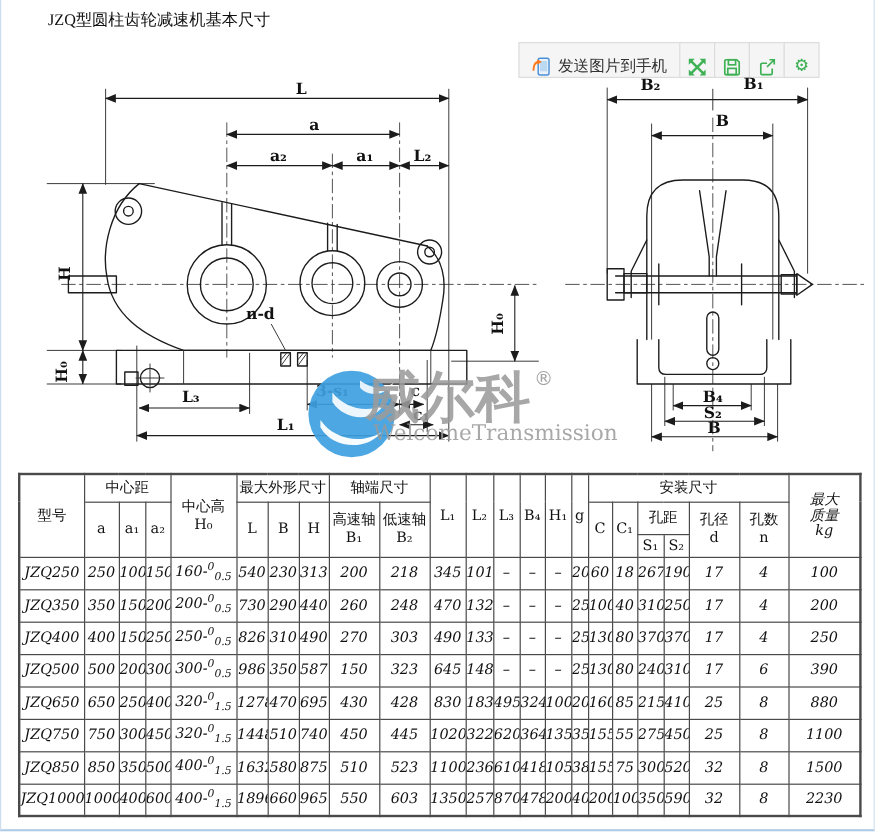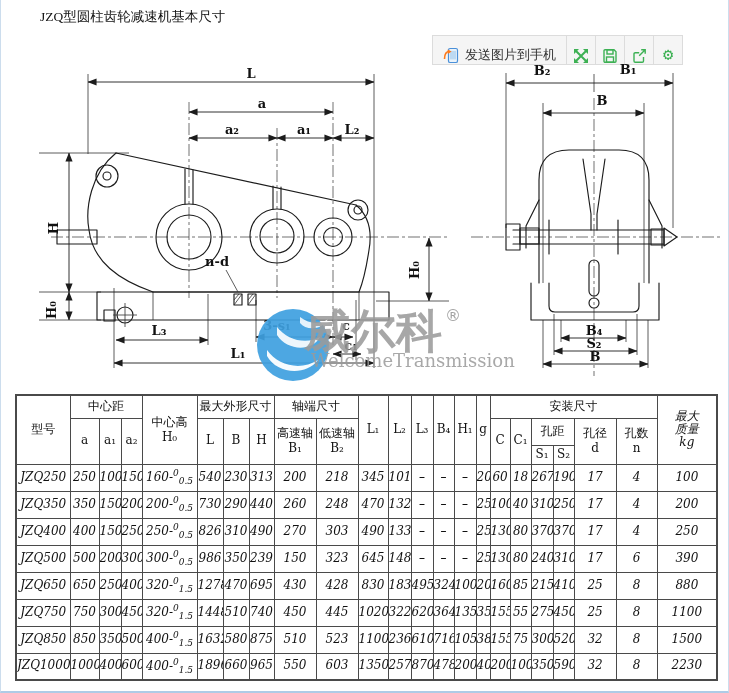--- a/index.html
+++ b/index.html
@@ -384,21 +384,21 @@
           <td>250</td>
         </tr>
         <tr>
           <td>JZQ500</td>
           <td>500</td>
           <td>200</td>
           <td>300</td>
           <td class="tol"><span>300-</span><sup>0</sup><sub>0.5</sub></td>
           <td>986</td>
           <td>350</td>
-          <td>239</td>
+          <td>587</td>
           <td>150</td>
           <td>323</td>
           <td>645</td>
           <td>148</td>
           <td>–</td>
           <td>–</td>
           <td>–</td>
           <td>25</td>
           <td>130</td>
           <td>80</td>
@@ -465,21 +465,21 @@
           <td>500</td>
           <td class="tol"><span>400-</span><sup>0</sup><sub>1.5</sub></td>
           <td>1632</td>
           <td>580</td>
           <td>875</td>
           <td>510</td>
           <td>523</td>
           <td>1100</td>
           <td>236</td>
           <td>610</td>
-          <td>716</td>
+          <td>418</td>
           <td>105</td>
           <td>38</td>
           <td>155</td>
           <td>75</td>
           <td>300</td>
           <td>520</td>
           <td>32</td>
           <td>8</td>
           <td>1500</td>
         </tr>

